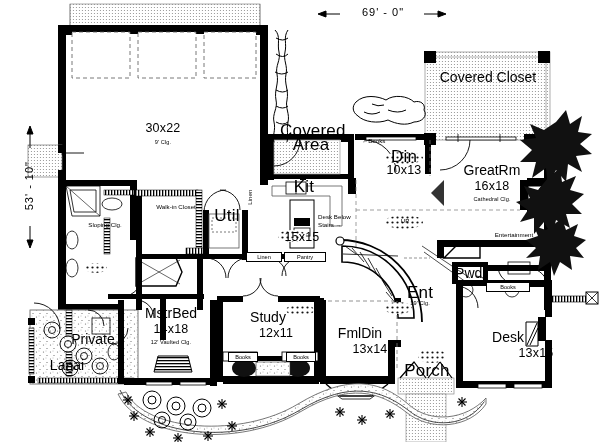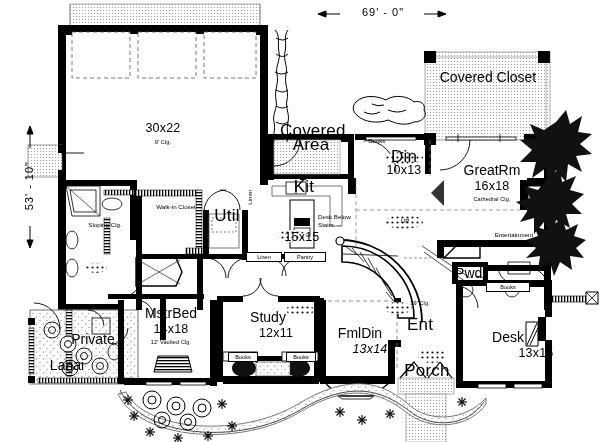--- a/index.html
+++ b/index.html
@@ -589,23 +589,23 @@
 <div class="lbl room-name" style="left:209px;top:207px;width:36px;">Util</div>
 
 <div class="lbl room-big" style="left:131px;top:306px;width:80px;">MstrBed</div>
 <div class="lbl room-dim" style="left:134px;top:323px;width:74px;">14x18</div>
 <div class="lbl tiny" style="left:134px;top:340px;width:74px;">12' Vaulted Clg.</div>
 
 <div class="lbl room-big" style="left:232px;top:310px;width:72px;">Study</div>
 <div class="lbl room-dim" style="left:242px;top:327px;width:68px;">12x11</div>
 
 <div class="lbl room-big" style="left:324px;top:326px;width:72px;">FmlDin</div>
-<div class="lbl room-dim" style="left:326px;top:343px;width:88px;font-style:italic;">13x14</div>
-
-<div class="lbl room-name" style="left:398px;top:284px;width:44px;margin-top:32px;">Ent</div>
+<div class="lbl room-dim" style="left:326px;top:343px;width:88px;">13x14</div>
+
+<div class="lbl room-name" style="left:398px;top:284px;width:44px;">Ent</div>
 <div class="lbl tiny" style="left:398px;top:301px;width:44px;">19' Clg.</div>
 
 <div class="lbl room-big" style="left:472px;top:330px;width:72px;">Desk</div>
 <div class="lbl room-dim" style="left:502px;top:347px;width:68px;">13x15</div>
 
 <div class="lbl room-name" style="left:400px;top:362px;width:54px;">Porch</div>
 
 <div class="lbl room-big" style="left:56px;top:332px;width:74px;">Private</div>
 <div class="lbl room-big" style="left:36px;top:358px;width:62px;">Lanai</div>
 

